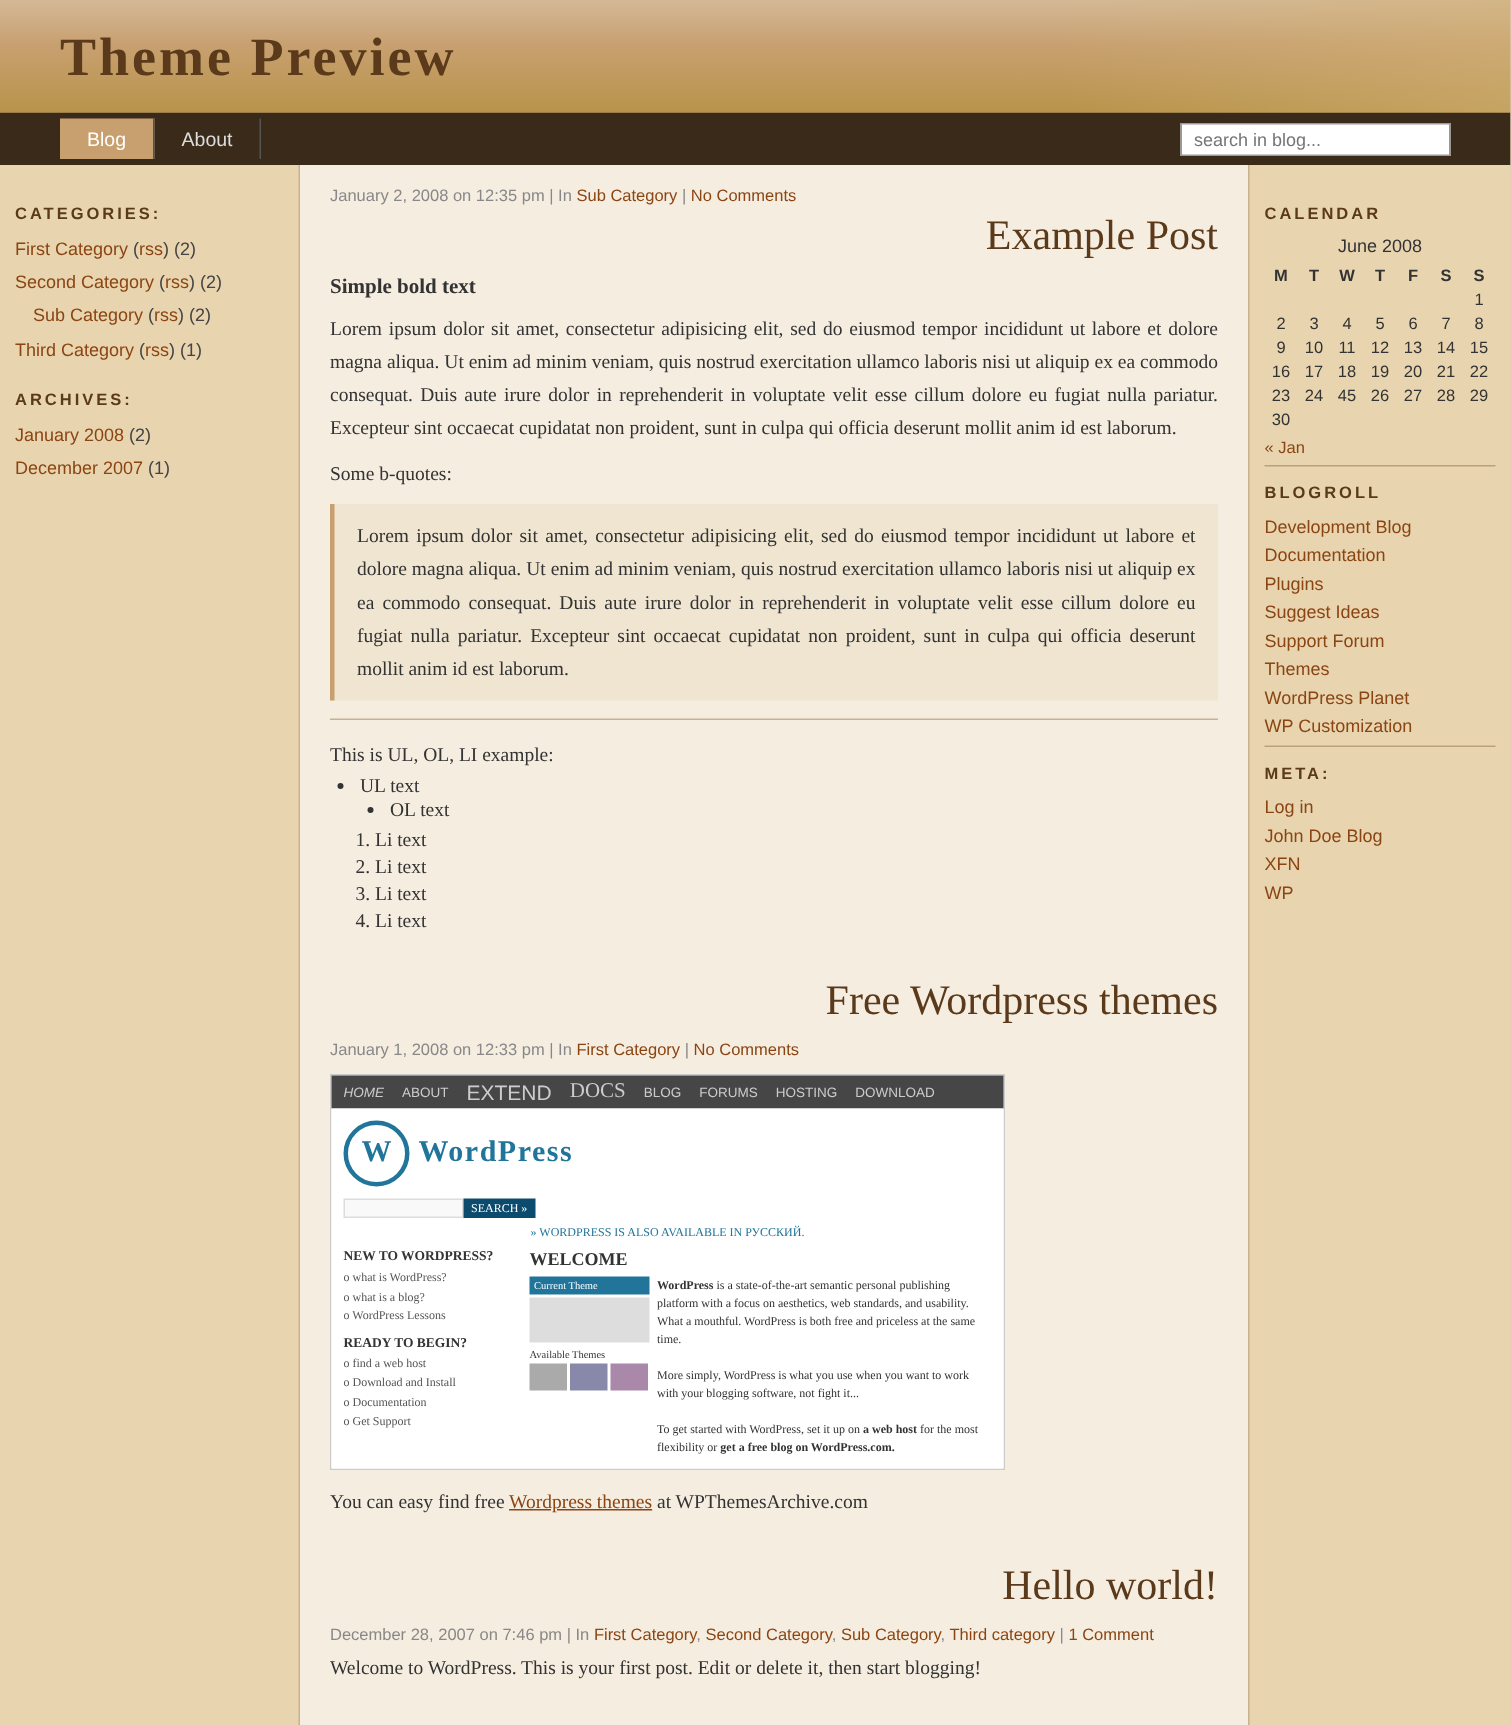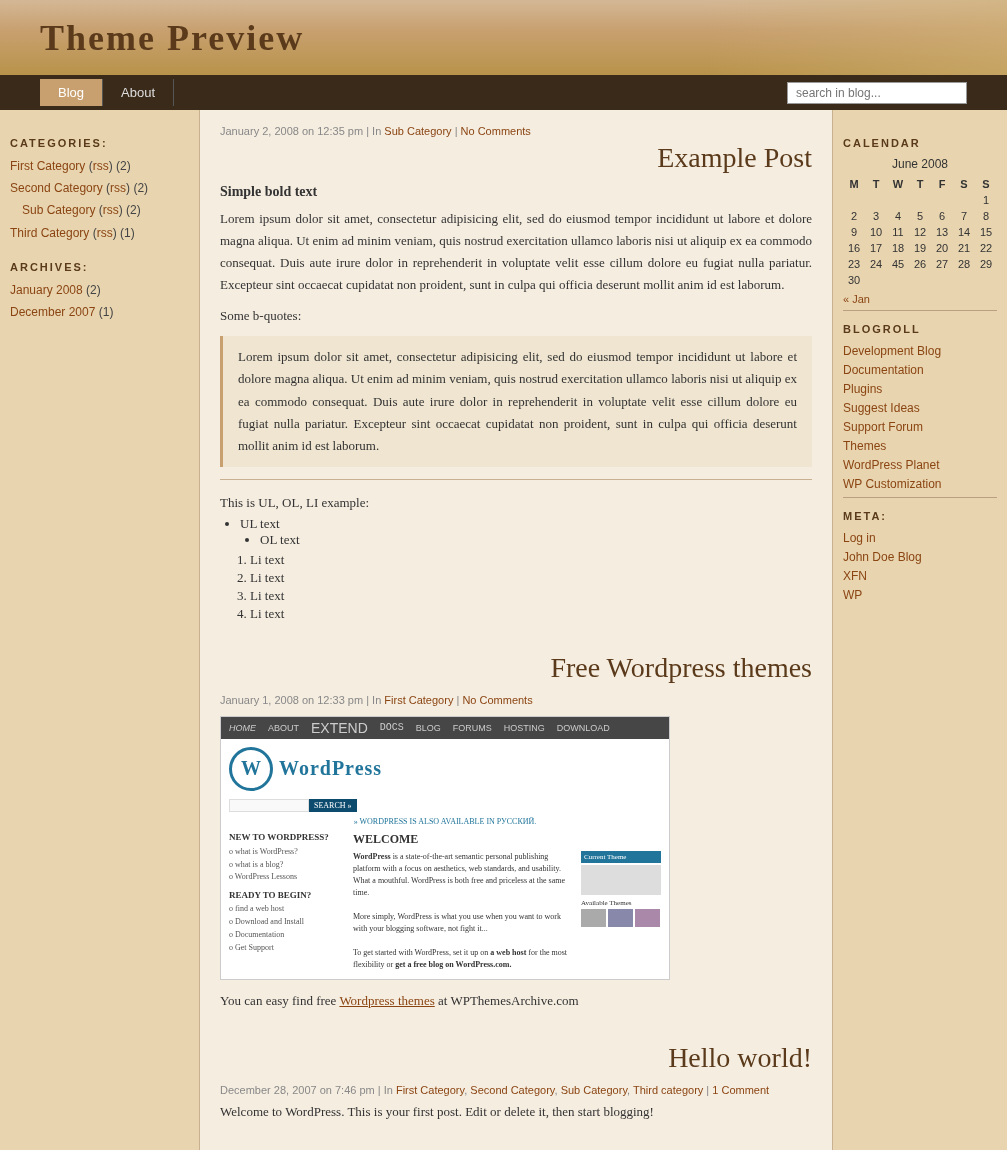--- a/index.html
+++ b/index.html
@@ -283,21 +283,21 @@
       <div class="post-meta">
         January 1, 2008 on 12:33 pm | In <a href="#">First Category</a> | <a href="#">No Comments</a>
       </div>
       <div style="margin: 10px 0;">
 
         <div style="border: 1px solid #ccc; background: #fff; width: 450px; padding: 0;">
           <div style="background: #464646; padding: 3px 8px; display: flex; gap: 12px; align-items: center;">
             <span style="color: #ccc; font-size: 9px; font-family: Arial; font-style: italic;">HOME</span>
             <span style="color: #ccc; font-size: 9px; font-family: Arial;">ABOUT</span>
             <span style="color: #ccc; font-size: 14px; font-family: Arial;">EXTEND</span>
-            <span style="color: #ccc; font-size: 10px; font-family: Liberation Mono, monospace;">DOCS</span>
+            <span style="color: #ccc; font-size: 14px; font-family: Liberation Serif, serif;">DOCS</span>
             <span style="color: #ccc; font-size: 9px; font-family: Arial;">BLOG</span>
             <span style="color: #ccc; font-size: 9px; font-family: Arial;">FORUMS</span>
             <span style="color: #ccc; font-size: 9px; font-family: Arial;">HOSTING</span>
             <span style="color: #ccc; font-size: 9px; font-family: Arial;">DOWNLOAD</span>
           </div>
           <div style="padding: 8px; background: #fff;">
             <div style="display: flex; align-items: center; margin-bottom: 8px;">
               <div style="width: 44px; height: 44px; border: 3px solid #21759b; border-radius: 50%; display: flex; align-items: center; justify-content: center; margin-right: 6px;">
                 <span style="font-size: 20px; color: #21759b; font-weight: bold;">W</span>
               </div>
@@ -320,34 +320,34 @@
                 <div style="font-size: 8px; color: #555; line-height: 1.6;">
                   o find a web host<br>
                   o Download and Install<br>
                   o Documentation<br>
                   o Get Support
                 </div>
               </div>
               <div style="flex: 1;">
                 <div style="font-size: 12px; font-weight: bold; color: #333; margin-bottom: 4px;">WELCOME</div>
                 <div style="display: flex; gap: 5px;">
-                  <div style="flex: 1; font-size: 8px; color: #333; line-height: 1.5;">
-                    <strong>WordPress</strong> is a state-of-the-art semantic personal publishing platform with a focus on aesthetics, web standards, and usability. What a mouthful. WordPress is both free and priceless at the same time.<br><br>
-                    More simply, WordPress is what you use when you want to work with your blogging software, not fight it...<br><br>
-                    To get started with WordPress, set it up on <strong>a web host</strong> for the most flexibility or <strong>get a free blog on WordPress.com.</strong>
-                  </div>
                   <div style="width: 80px; font-size: 7px; color: #333;">
                     <div style="background: #21759b; color: #fff; padding: 2px 3px; font-size: 7px; margin-bottom: 2px;">Current Theme</div>
                     <div style="background: #ddd; height: 30px; margin-bottom: 4px;"></div>
                     <div style="font-size: 7px; color: #333; margin-bottom: 2px;">Available Themes</div>
                     <div style="display: flex; gap: 2px;">
                       <div style="background: #aaa; width: 25px; height: 18px;"></div>
                       <div style="background: #88a; width: 25px; height: 18px;"></div>
                       <div style="background: #a8a; width: 25px; height: 18px;"></div>
                     </div>
+                  </div>
+                  <div style="flex: 1; font-size: 8px; color: #333; line-height: 1.5;">
+                    <strong>WordPress</strong> is a state-of-the-art semantic personal publishing platform with a focus on aesthetics, web standards, and usability. What a mouthful. WordPress is both free and priceless at the same time.<br><br>
+                    More simply, WordPress is what you use when you want to work with your blogging software, not fight it...<br><br>
+                    To get started with WordPress, set it up on <strong>a web host</strong> for the most flexibility or <strong>get a free blog on WordPress.com.</strong>
                   </div>
                 </div>
               </div>
             </div>
           </div>
         </div>
       </div>
       <div class="post-content-text">
         You can easy find free <a href="#">Wordpress themes</a> at WPThemesArchive.com
       </div>

